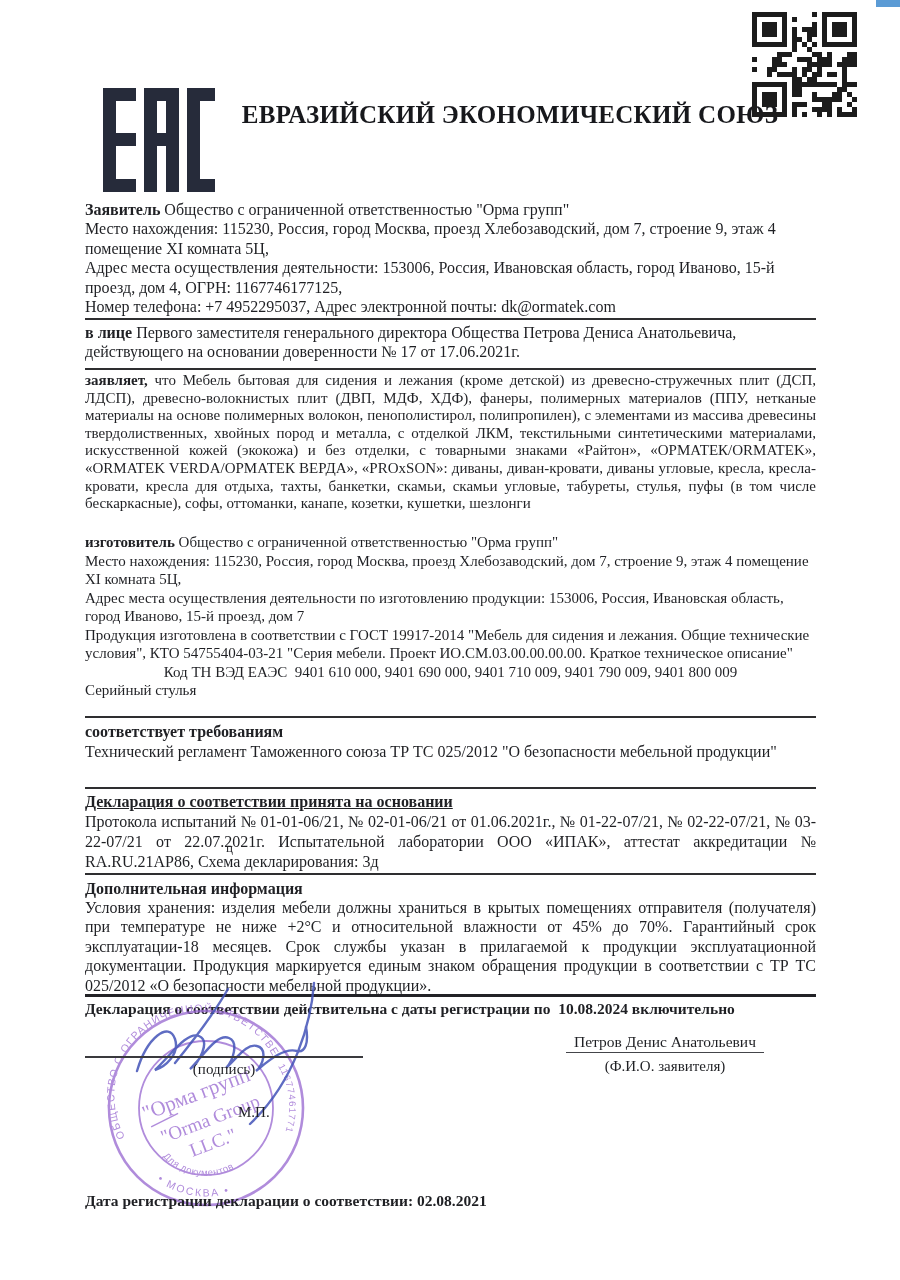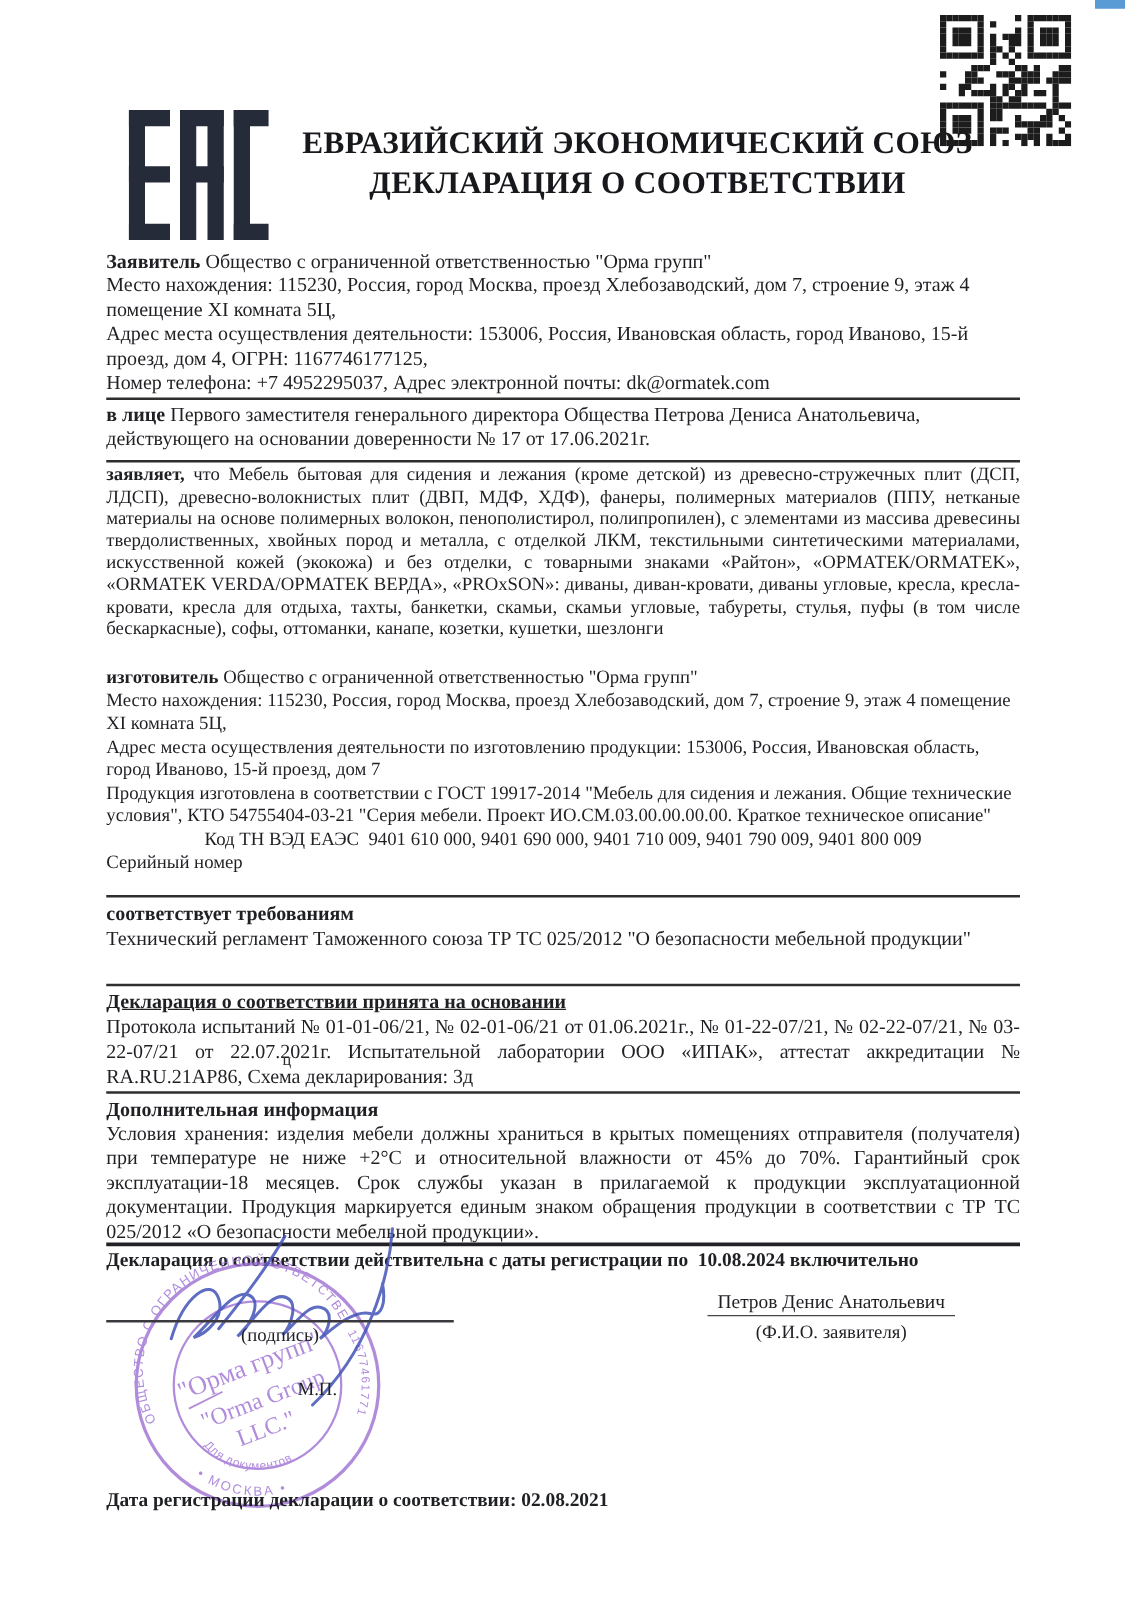--- a/index.html
+++ b/index.html
@@ -37,21 +37,20 @@
       <rect x="41" y="0" width="35" height="13"></rect>
         <rect x="41" y="45" width="35" height="13"></rect>
       <rect x="84" y="0" width="13" height="104"></rect>
         <rect x="84" y="0" width="28" height="13"></rect>
       <rect x="84" y="91" width="28" height="13"></rect>
     </g>
   </svg>
 
   <div id="title" class="abs">
     <div>ЕВРАЗИЙСКИЙ ЭКОНОМИЧЕСКИЙ СОЮЗ</div>
-    <div>ДЕКЛАРАЦИЯ О СООТВЕТСТВИИ</div>
   </div>
 
   <svg id="qr-svg" class="abs" style="left:752px;top:12px;" width="105" height="105" viewBox="0 0 105 105">
       <rect x="0" y="0" width="5" height="5" fill="#1c1c1c"></rect>
       <rect x="5" y="0" width="5" height="5" fill="#1c1c1c"></rect>
       <rect x="10" y="0" width="5" height="5" fill="#1c1c1c"></rect>
       <rect x="15" y="0" width="5" height="5" fill="#1c1c1c"></rect>
       <rect x="20" y="0" width="5" height="5" fill="#1c1c1c"></rect>
       <rect x="25" y="0" width="5" height="5" fill="#1c1c1c"></rect>
       <rect x="30" y="0" width="5" height="5" fill="#1c1c1c"></rect>
@@ -293,21 +292,21 @@
   <div id="declares-p" class="abs just">
     <span class="b">заявляет,</span><span> что Мебель бытовая для сидения и лежания (кроме детской) из древесно-стружечных плит (ДСП, ЛДСП), древесно-волокнистых плит (ДВП, МДФ, ХДФ), фанеры, полимерных материалов (ППУ, нетканые материалы на основе полимерных волокон, пенополистирол, полипропилен), с элементами из массива древесины твердолиственных, хвойных пород и металла, с отделкой ЛКМ,  текстильными синтетическими материалами, искусственной кожей (экокожа) и без отделки, с товарными знаками «Райтон», «ОРМАТЕК/ORMATEK», «ORMATEK VERDA/ОРМАТЕК ВЕРДА», «PROxSON»: диваны, диван-кровати, диваны угловые, кресла, кресла-кровати, кресла для отдыха, тахты, банкетки, скамьи, скамьи угловые, табуреты, стулья, пуфы (в том числе бескаркасные), софы, оттоманки, канапе, козетки, кушетки, шезлонги</span>
   </div>
 
   <div id="manufacturer" class="abs just">
     <div><span class="b">изготовитель</span><span> Общество с ограниченной ответственностью "Орма групп"</span></div>
     <div style="text-align:left;">Место нахождения: 115230, Россия, город Москва, проезд Хлебозаводский, дом 7, строение 9, этаж 4 помещение XI комната 5Ц,</div>
     <div style="text-align:left;">Адрес места осуществления деятельности по изготовлению продукции: 153006, Россия, Ивановская область, город Иваново, 15-й проезд, дом 7</div>
     <div style="text-align:left;">Продукция изготовлена в соответствии с ГОСТ 19917-2014 "Мебель для сидения и лежания. Общие технические условия", КТО 54755404-03-21 "Серия мебели. Проект ИО.СМ.03.00.00.00.00. Краткое техническое описание"</div>
     <div style="text-align:center;">Код ТН ВЭД ЕАЭС&nbsp; 9401 610 000, 9401 690 000, 9401 710 009, 9401 790 009, 9401 800 009</div>
-    <div style="text-align:left;">Серийный номер</div>
+    <div style="text-align:left;">Серийный стулья</div>
   </div>
 
   <div class="abs rule" style="left:85px;top:716px;width:731px;"></div>
 
   <div class="abs para b" style="left:85px;top:722px;width:731px;">соответствует требованиям</div>
   <div class="abs para" style="left:85px;top:742px;width:731px;">Технический регламент Таможенного союза ТР ТС 025/2012 "О безопасности мебельной продукции"</div>
 
   <div class="abs rule" style="left:85px;top:787px;width:731px;"></div>
 
   <div class="abs para b" style="left:85px;top:792px;width:731px;text-decoration:underline;">Декларация о соответствии принята на основании</div>

